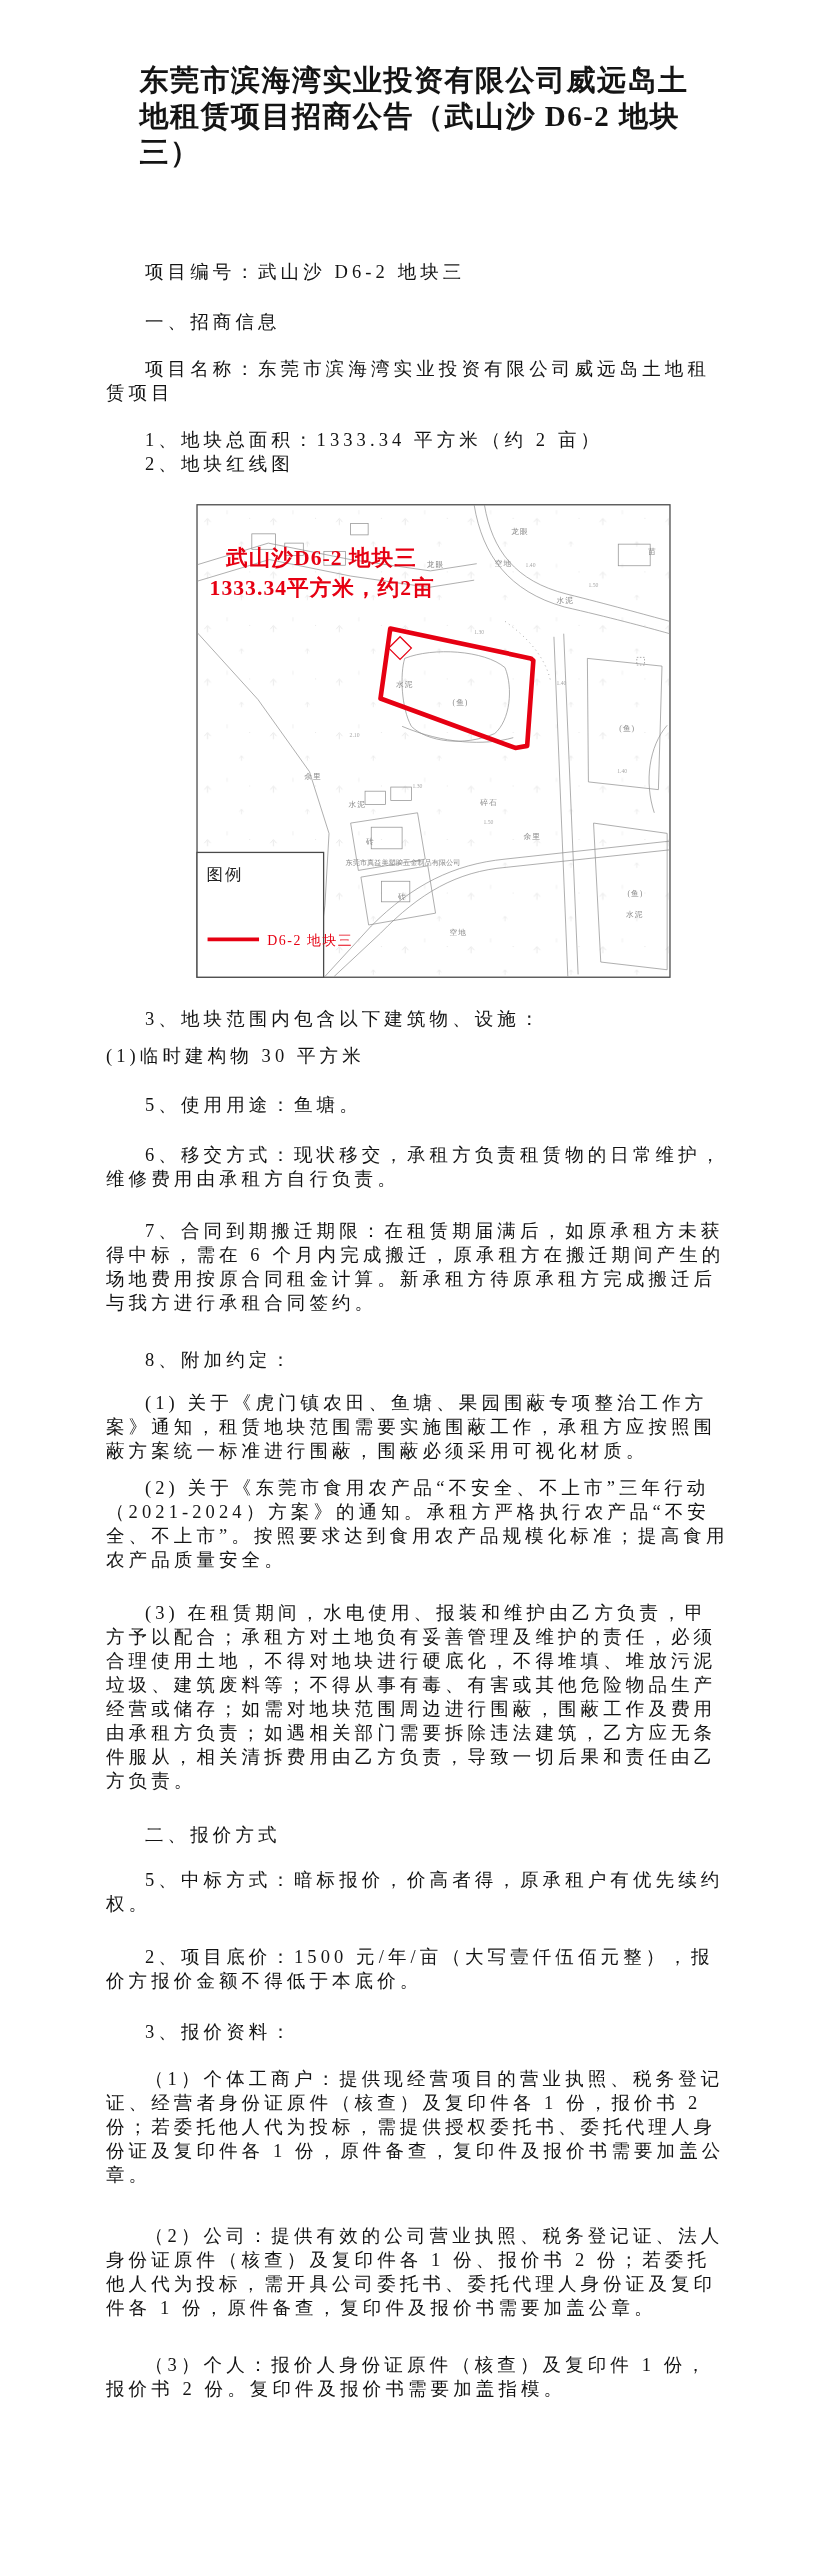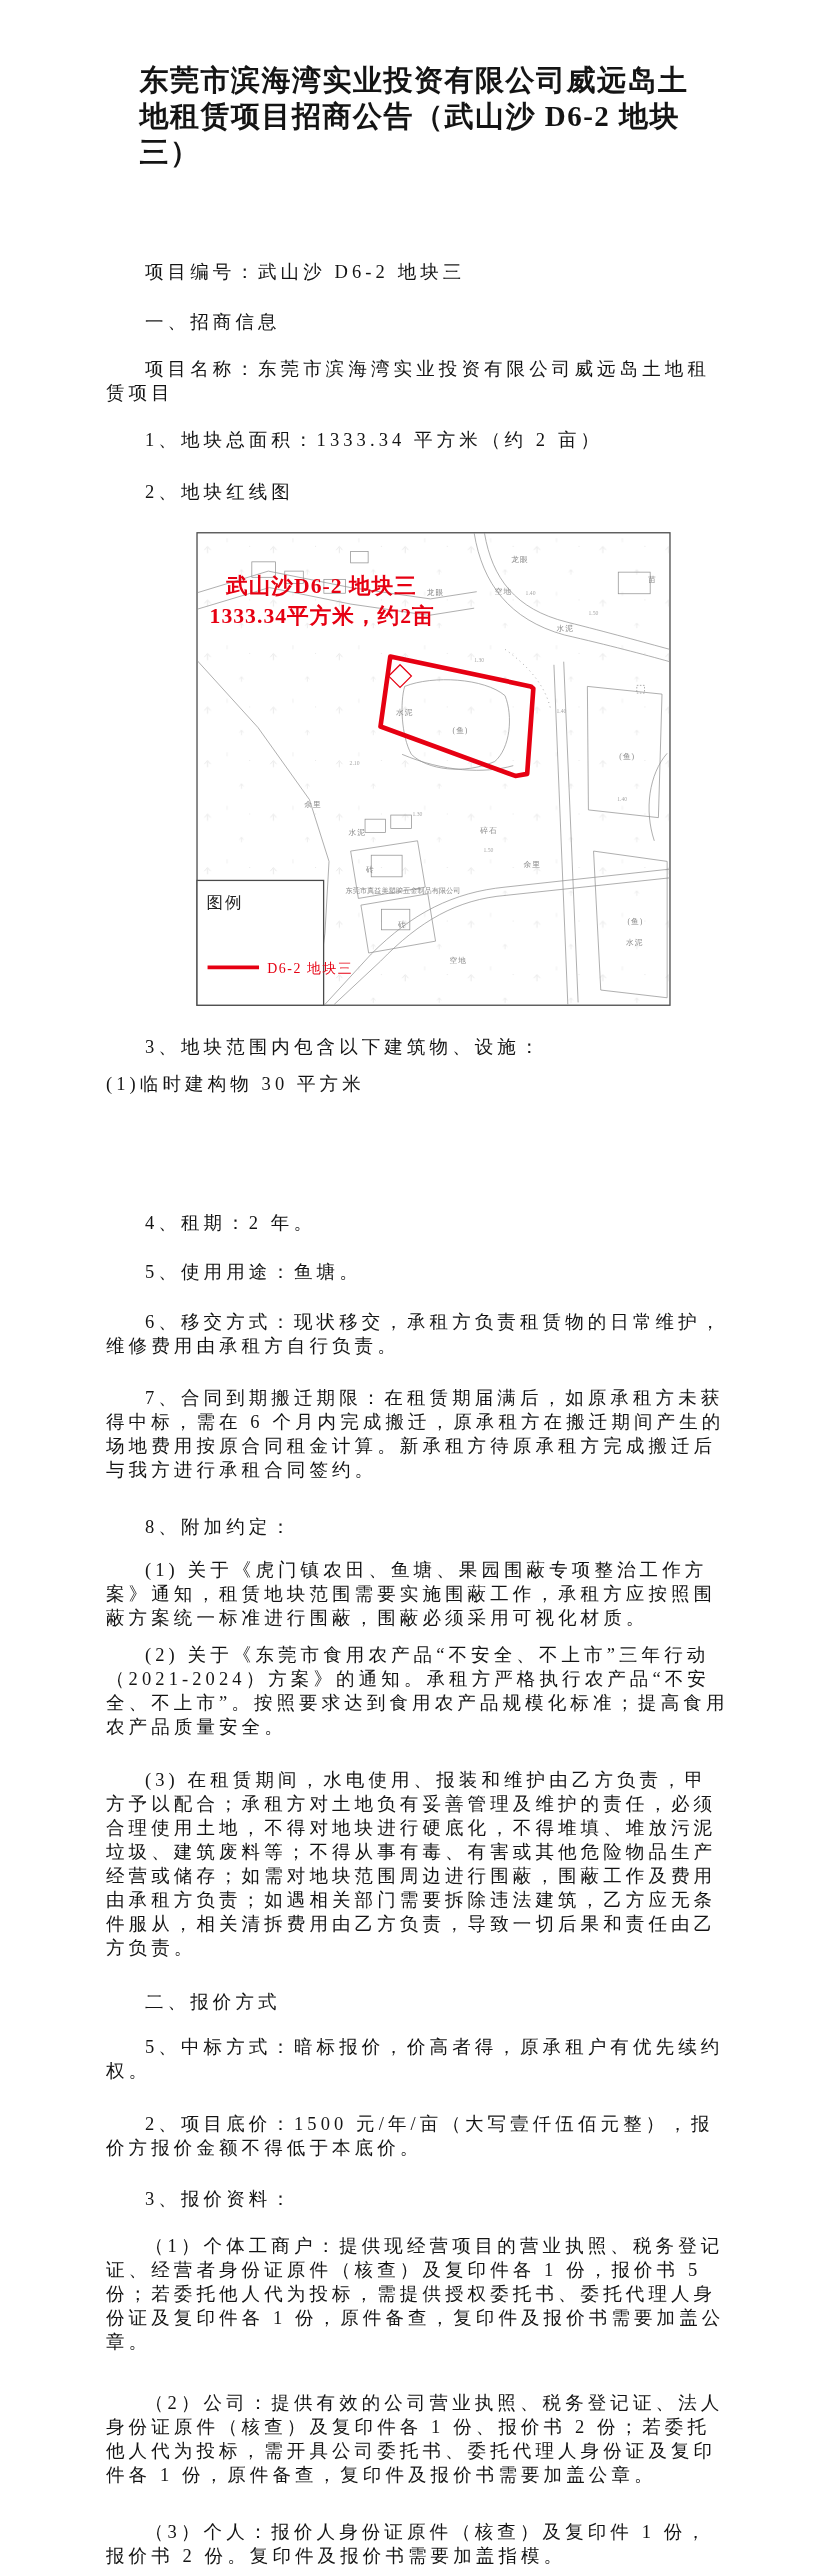--- a/index.html
+++ b/index.html
@@ -27,21 +27,21 @@
 
 <div class="doc">
 
   <h1 class="title">东莞市滨海湾实业投资有限公司威远岛土地租赁项目招商公告（武山沙 D6-2 地块三）</h1>
 
   <p class="ln ind" style="margin-top:90px">项目编号：武山沙 D6-2 地块三</p>
   <p class="ln ind" style="margin-top:26px">一、招商信息</p>
 
   <p class="ln ind" style="margin-top:23px">项目名称：东莞市滨海湾实业投资有限公司威远岛土地租赁项目</p>
   <p class="ln ind" style="margin-top:23px">1、地块总面积：1333.34 平方米（约 2 亩）</p>
-  <p class="ln ind" style="margin-top:28px">2、地块红线图</p>
+  <p class="ln ind" style="">2、地块红线图</p>
 
   <div class="map-wrap">
     <svg width="475" height="474" viewBox="0 0 922 921">
       <defs>
         <pattern id="veg" width="128" height="104" patternUnits="userSpaceOnUse">
           <path d="M22 30 v11 M16 35 l6 -7 l6 7" stroke="#bdbdbd" fill="none" stroke-width="1.3"></path>
           <path d="M88 74 v9 M84 78 l4 -5 l4 5" stroke="#c6c6c6" fill="none" stroke-width="1.2"></path>
           <path d="M60 12 v8" stroke="#c9c9c9" stroke-width="1.1"></path>
           <circle cx="104" cy="28" r="1" fill="#c2c2c2"></circle>
         </pattern>
@@ -122,33 +122,32 @@
         <rect x="1.5" y="677" width="246" height="242.5" fill="#ffffff" stroke="#4a4a4a" stroke-width="2.5"></rect>
         <text x="20" y="730" class="legend-title">图例</text>
         <line x1="22" y1="846" x2="122" y2="846" stroke="#e60012" stroke-width="7"></line>
         <text x="138" y="856" class="legend-item">D6-2 地块三</text>
       </g>
     </svg>
   </div>
 
   <p class="ln ind" style="margin-top:29px">3、地块范围内包含以下建筑物、设施：</p>
   <p class="ln" style="margin-top:13px"><span class="u">(1)临时建构物 30 平方米</span></p>
-  <p class="ln ind" style="margin-top:115px">4、租期：2 年。</p>
   <p class="ln ind" style="margin-top:25px">5、使用用途：鱼塘。</p>
   <p class="ln ind" style="margin-top:26px">6、移交方式：现状移交，承租方负责租赁物的日常维护，维修费用由承租方自行负责。</p>
   <p class="ln ind" style="margin-top:28px">7、合同到期搬迁期限：在租赁期届满后，如原承租方未获得中标，需在 6 个月内完成搬迁，原承租方在搬迁期间产生的场地费用按原合同租金计算。新承租方待原承租方完成搬迁后与我方进行承租合同签约。</p>
   <p class="ln ind" style="margin-top:33px">8、附加约定：</p>
   <p class="ln ind" style="margin-top:18.5px">(1) 关于《虎门镇农田、鱼塘、果园围蔽专项整治工作方案》通知，租赁地块范围需要实施围蔽工作，承租方应按照围蔽方案统一标准进行围蔽，围蔽必须采用可视化材质。</p>
   <p class="ln ind" style="margin-top:13.4px">(2) 关于《东莞市食用农产品“不安全、不上市”三年行动（2021-2024）方案》的通知。承租方严格执行农产品“不安全、不上市”。按照要求达到食用农产品规模化标准；提高食用农产品质量安全。</p>
   <p class="ln ind" style="margin-top:29px">(3) 在租赁期间，水电使用、报装和维护由乙方负责，甲方予以配合；承租方对土地负有妥善管理及维护的责任，必须合理使用土地，不得对地块进行硬底化，不得堆填、堆放污泥垃圾、建筑废料等；不得从事有毒、有害或其他危险物品生产经营或储存；如需对地块范围周边进行围蔽，围蔽工作及费用由承租方负责；如遇相关部门需要拆除违法建筑，乙方应无条件服从，相关清拆费用由乙方负责，导致一切后果和责任由乙方负责。</p>
 
   <p class="ln ind" style="margin-top:30px">二、报价方式</p>
   <p class="ln ind" style="margin-top:21.6px">5、中标方式：暗标报价，价高者得，原承租户有优先续约权。</p>
   <p class="ln ind" style="margin-top:29px">
     <span>2、项目底价：</span><span class="u">1500</span><span> 元/年/亩（大写壹仟伍佰元整），报价方报价金额不得低于本底价。</span>
   </p>
   <p class="ln ind" style="margin-top:27px">3、报价资料：</p>
-  <p class="ln ind" style="margin-top:23px">（1）个体工商户：提供现经营项目的营业执照、税务登记证、经营者身份证原件（核查）及复印件各 1 份，报价书 5 份；若委托他人代为投标，需提供授权委托书、委托代理人身份证及复印件各 1 份，原件备查，复印件及报价书需要加盖公章。</p>
+  <p class="ln ind" style="margin-top:23px">（1）个体工商户：提供现经营项目的营业执照、税务登记证、经营者身份证原件（核查）及复印件各 1 份，报价书 2 份；若委托他人代为投标，需提供授权委托书、委托代理人身份证及复印件各 1 份，原件备查，复印件及报价书需要加盖公章。</p>
   <p class="ln ind" style="margin-top:37px">（2）公司：提供有效的公司营业执照、税务登记证、法人身份证原件（核查）及复印件各 1 份、报价书 2 份；若委托他人代为投标，需开具公司委托书、委托代理人身份证及复印件各 1 份，原件备查，复印件及报价书需要加盖公章。</p>
   <p class="ln ind" style="margin-top:33px">（3）个人：报价人身份证原件（核查）及复印件 1 份，报价书 2 份。复印件及报价书需要加盖指模。</p>
 
 </div>
 
 
 </body></html>

